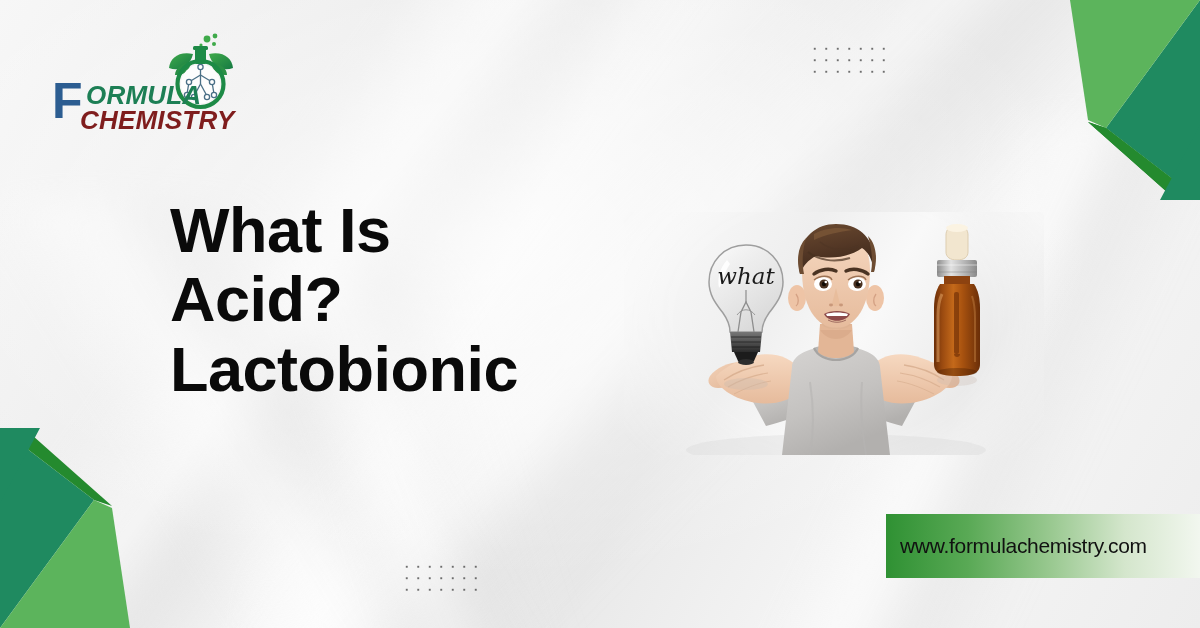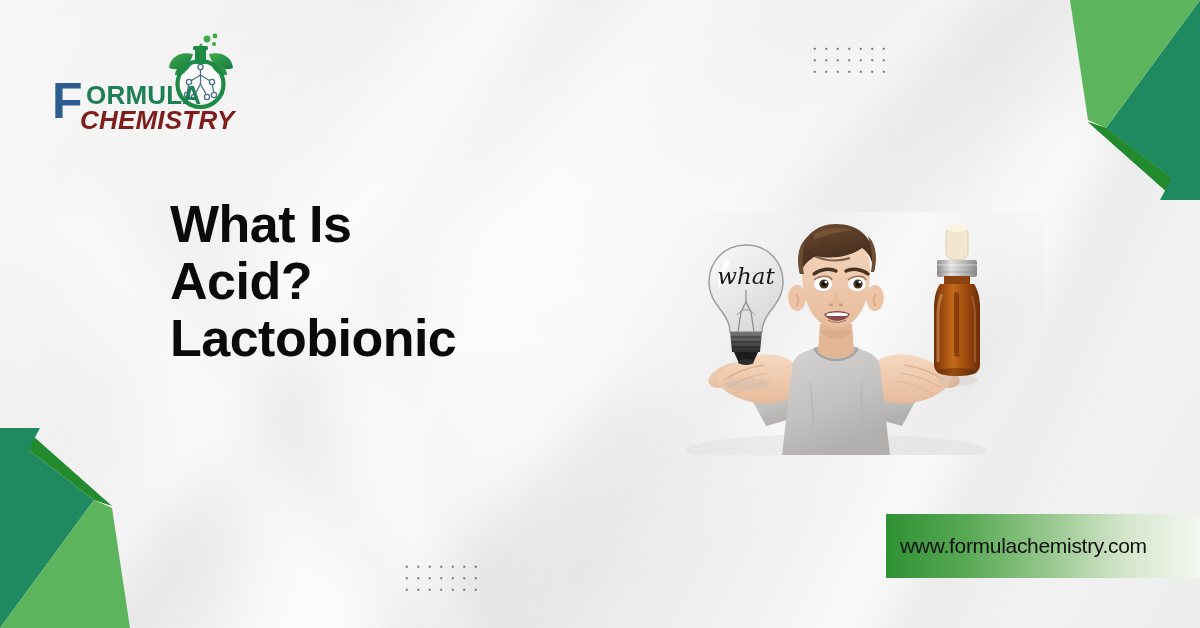--- a/index.html
+++ b/index.html
@@ -88,32 +88,32 @@
     display:block;
   }
   .logo-f{
     position:absolute; left:2px; top:0px;
     font-size:50px; font-weight:bold;
     color:#2c5d91; line-height:.94;
     font-family:"Liberation Sans", sans-serif;
   }
   .logo-ormula{
     position:absolute; left:36px; top:4px;
-    font-size:26px; color:#1d7f55;
+    font-size:26px; color:#1d7f55;font-style:italic;
   }
   .logo-chemistry{
     position:absolute; left:30px; top:29px;
     font-size:26px; color:#7f1d1d;font-style:italic;
   }
 
   
   .headline{
     position:absolute; left:170px; top:196px;
     width:520px;
-    font-size:52px;
+    font-size:63px;
     line-height:1.10;
     font-weight:bold;
     color:#0a0a0a;
     letter-spacing:-0.5px;
     font-family:"Liberation Sans", sans-serif;
     text-shadow:0 1px 0 rgba(255,255,255,.35);
   }
   .headline span{ display:block; }
 
   

